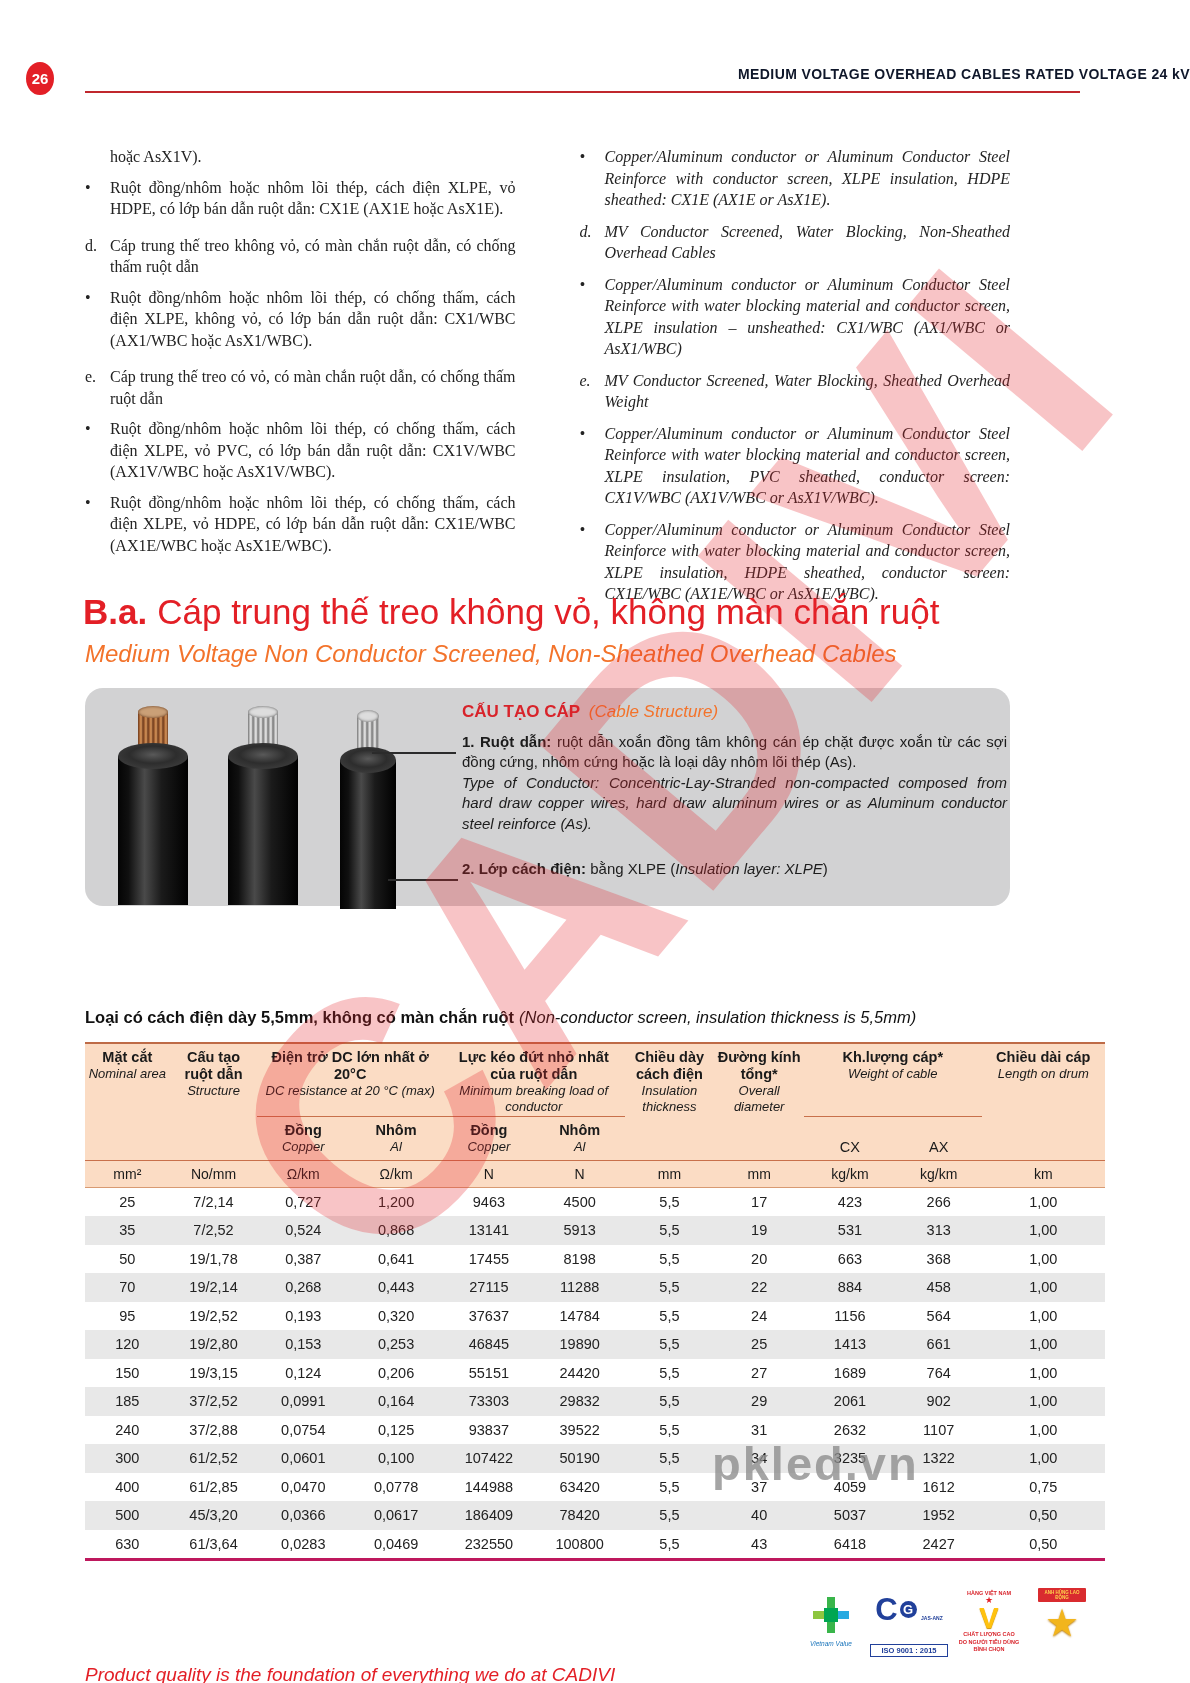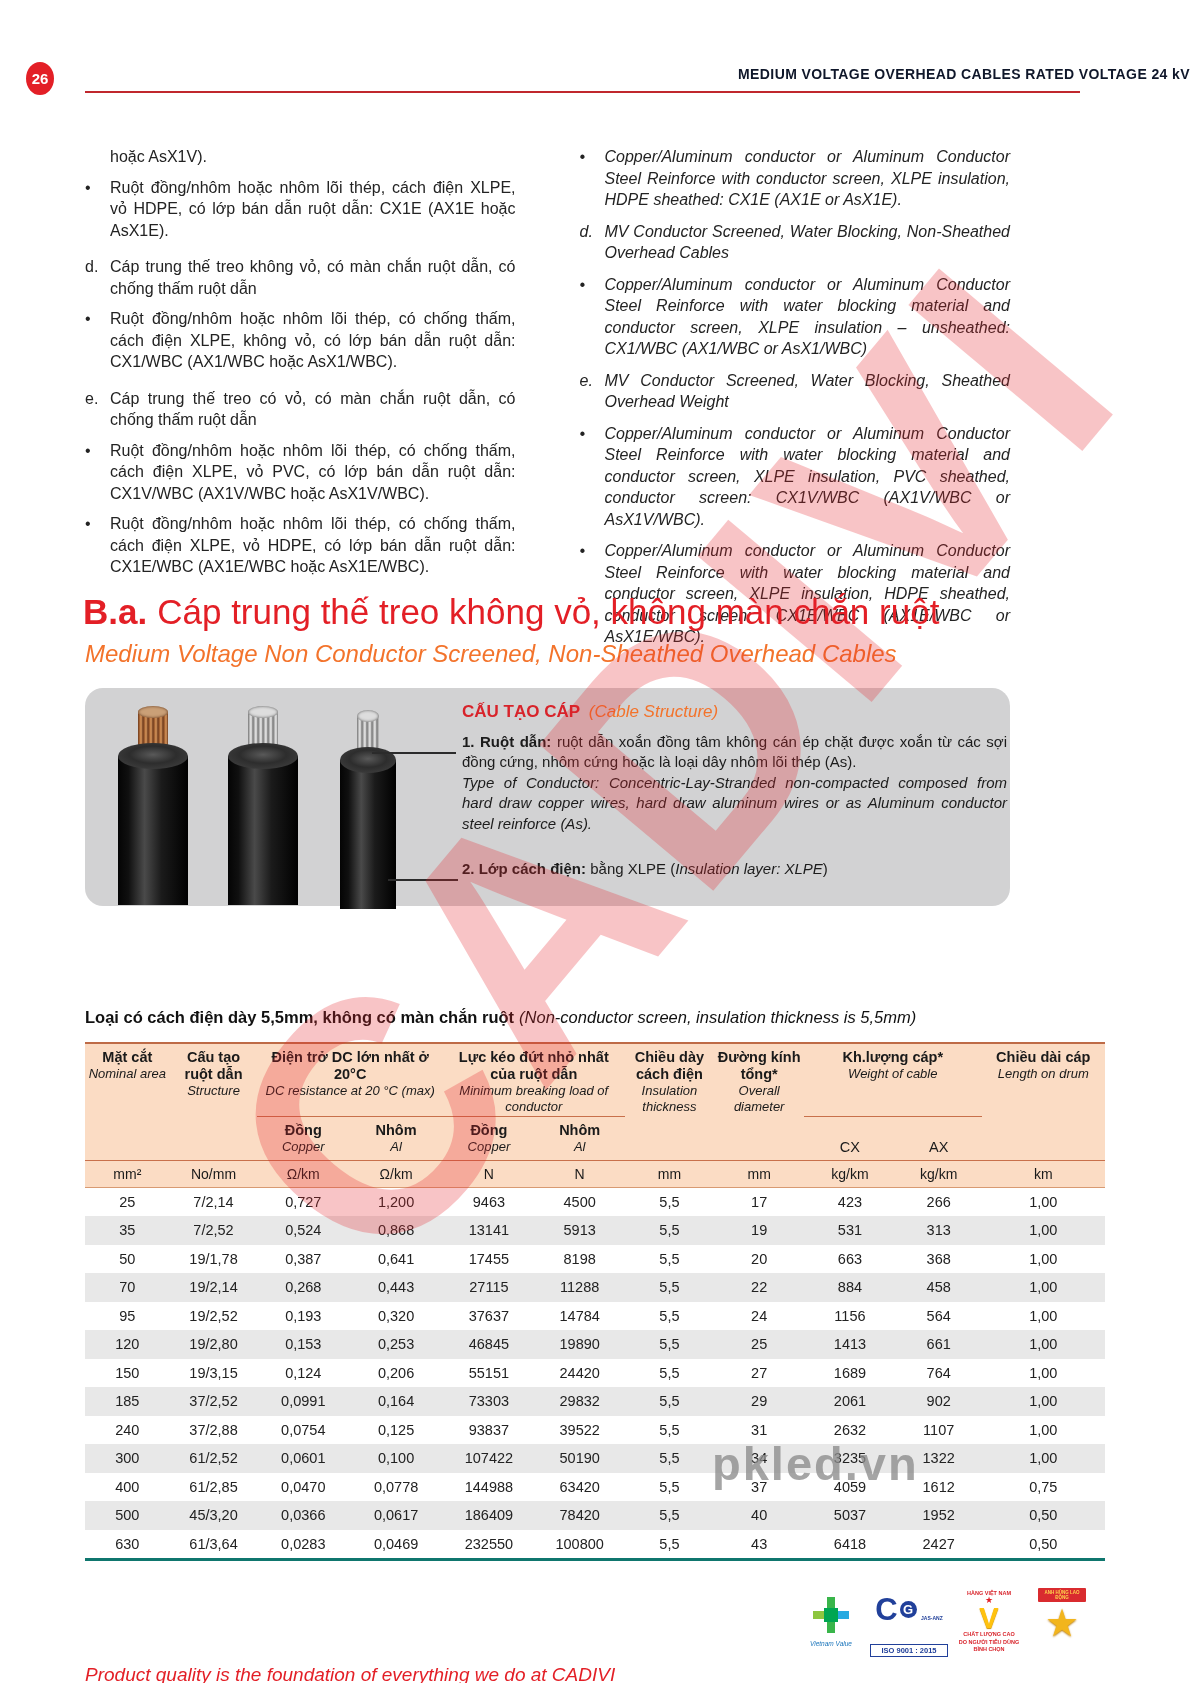--- a/index.html
+++ b/index.html
@@ -8,21 +8,21 @@
 
   
   .pageno{position:absolute;left:26px;top:62px;width:28px;height:33px;background:#E31F26;
           border-radius:50%;color:#fff;font-size:15px;font-weight:bold;
           display:flex;align-items:center;justify-content:center;}
   .htitle{position:absolute;left:0;top:66px;width:100%;text-align:right;color:#0f172a;
           font-size:14px;font-weight:bold;letter-spacing:.4px;}
   .hrule{position:absolute;left:85px;top:91px;width:995px;border-top:2px solid #C0272D;}
 
   
-  .cols{position:absolute;left:85px;top:146px;width:925px;display:flex;gap:64px;}
+  .cols{position:absolute;left:85px;top:146px;width:925px;display:flex;gap:64px;font-family:Liberation Serif, serif;}
   .col{width:440px;font-size:16px;line-height:21.5px;text-align:justify;color:#232323;}
   .col.right{font-style:italic;}
   .li{display:flex;margin-bottom:9px;}
   .li .marker{flex:0 0 25px;}
   .li .txt{flex:1;}
   .li.cont .txt{padding-left:25px;}
   .col.left .li.labeled{margin-top:15px;}
   .col.right .li{margin-bottom:10px;}
 
   
@@ -62,21 +62,21 @@
   .sbox .h .en{color:#F3732B;font-style:italic;font-weight:normal;margin-left:4px;}
   .p1{text-align:justify;}
   .en-it{font-style:italic;}
   .p2{margin-top:25px;}
 
   
   .ttitle{position:absolute;left:85px;top:1008px;font-size:16.5px;color:#111;}
   .ttitle .b{font-weight:bold;}
   .ttitle .i{font-style:italic;margin-left:5px;}
   table.spec{position:absolute;left:85px;top:1042px;width:1020px;border-collapse:collapse;
-             border-top:2px solid #BE6B47;border-bottom:3px solid #0f766e;}
+             border-top:2px solid #BE6B47;border-bottom:3px solid #be185d;}
   .spec thead th{background:#FBDCC4;vertical-align:top;padding:5px 2px 2px;
                  font-size:14.5px;color:#1a1a1a;font-weight:normal;}
   .spec .vi{font-weight:bold;line-height:17px;}
   .spec .en{font-weight:normal;font-style:italic;font-size:13px;line-height:15.5px;}
   .spec .grp{border-bottom:1px solid #C8704B;}
   .spec .h2 th{vertical-align:bottom;padding-bottom:5px;}
   .spec .units th{font-weight:normal;font-size:14px;padding:5px 2px;
                   border-top:1px solid #C8704B;border-bottom:1px solid #D89A72;}
   .spec tbody td{height:28.5px;text-align:center;font-size:14.5px;color:#222;padding:0 2px;}
   .spec tbody tr.alt{background:#E8E8E8;}

